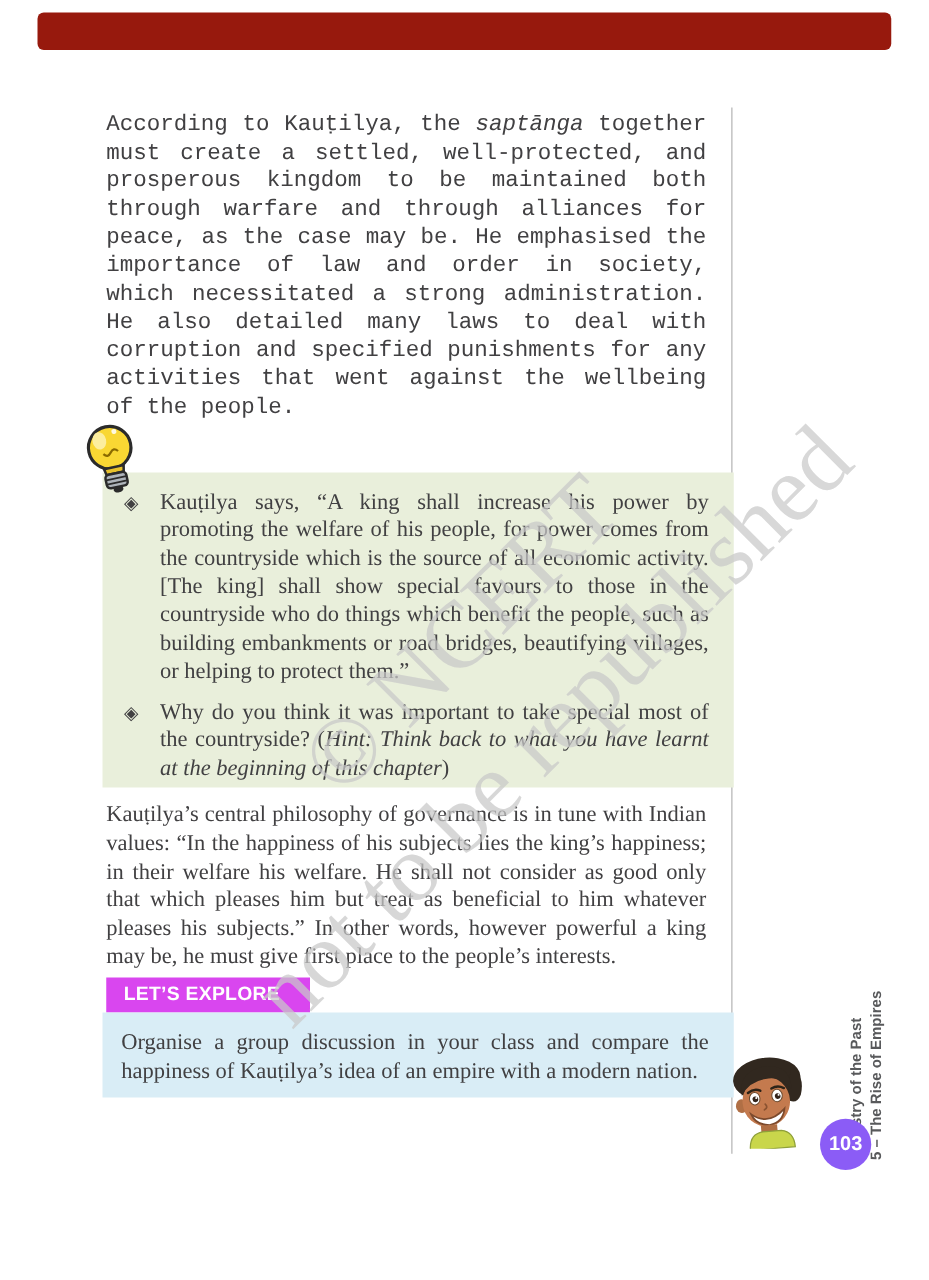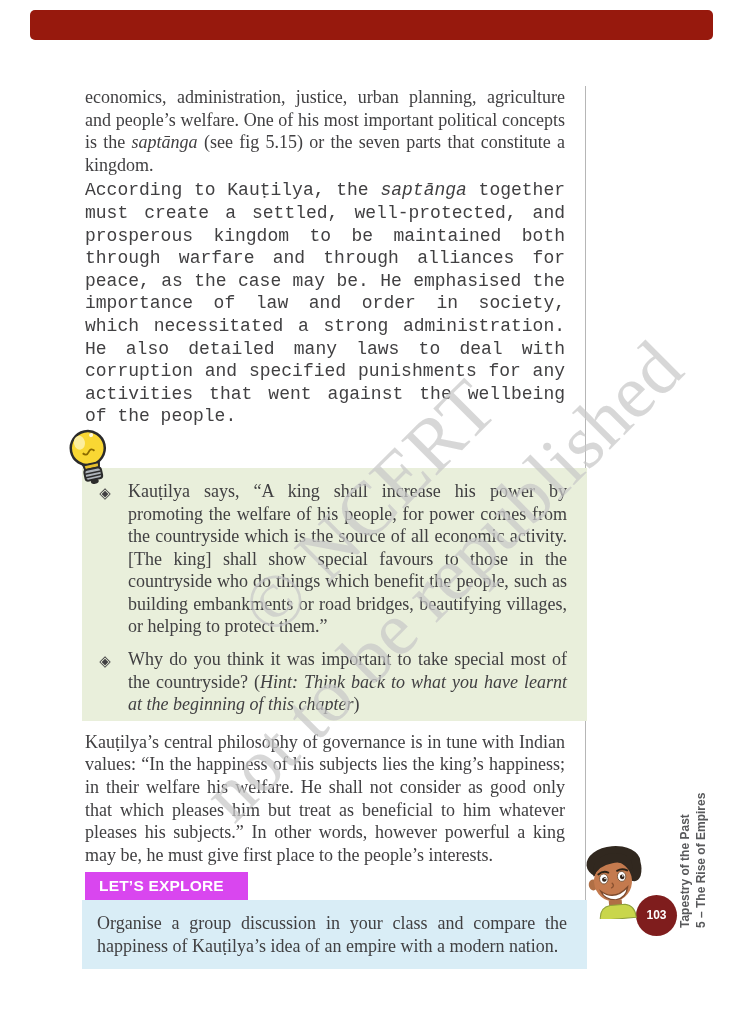--- a/index.html
+++ b/index.html
@@ -43,36 +43,35 @@
 
   
   .watermark { left:-45px; top:440px; width:900px; text-align:center; transform:rotate(-45deg);
                color:#c9c9c9; opacity:.72; font-size:76px; line-height:104px; z-index:3;
                pointer-events:none; white-space:nowrap; }
 
   
   .sidebar-caption { left:595px; top:810px; width:200px; height:36px; transform:rotate(-90deg);
                      font-family:"Liberation Sans", sans-serif; font-weight:bold; font-size:12px;
                      line-height:16px; color:#58595b; z-index:2; }
-  .page-badge { left:636px; top:895px; width:41px; height:41px; border-radius:50%; background:#7f1d1d;
+  .page-badge { left:656px; top:895px; width:41px; height:41px; border-radius:50%; background:#8b5cf6;
                 color:#ffffff; font-family:"Liberation Sans", sans-serif; font-weight:bold;
-                font-size:12px; line-height:41px; text-align:center; z-index:2; }
+                font-size:16px; line-height:41px; text-align:center; z-index:2; }
 
   .boy { left:583px; top:843px; width:64px; height:76px; z-index:4; }
 </style>
 </head>
 <body>
 
 <div class="abs top-bar"></div>
 
 <div class="abs v-rule"></div>
 
 <div class="abs content">
 
-  <p><span>economics, administration, justice, urban planning, agriculture and people’s welfare. One of his most important political concepts is the </span><span class="ital">saptānga</span><span> (see fig 5.15) or the seven parts that constitute a kingdom.</span></p>
 
   <p class="p2"><span>According to Kauṭilya, the </span><span class="ital">saptānga</span><span> together must create a settled, well-protected, and prosperous kingdom to be maintained both through warfare and through alliances for peace, as the case may be. He emphasised the importance of law and order in society, which necessitated a strong administration. He also detailed many laws to deal with corruption and specified punishments for any activities that went against the wellbeing of the people.</span></p>
 
   <div class="think-row">
     <svg class="bulb-icon" viewBox="0 0 52 62">
       <g transform="rotate(-12 26 28)">
         <circle cx="26" cy="22" r="17" fill="#f9d733" stroke="#2b2b2b" stroke-width="2.5"></circle>
         <ellipse cx="19" cy="15" rx="5.5" ry="7" fill="#fcee9e"></ellipse>
         <circle cx="32" cy="10" r="2" fill="#ffffff" opacity="0.85"></circle>
         <path d="M20,26 q3,4 6,0 q3,-4 6,0" stroke="#8a6a00" stroke-width="1.8" fill="none"></path>

